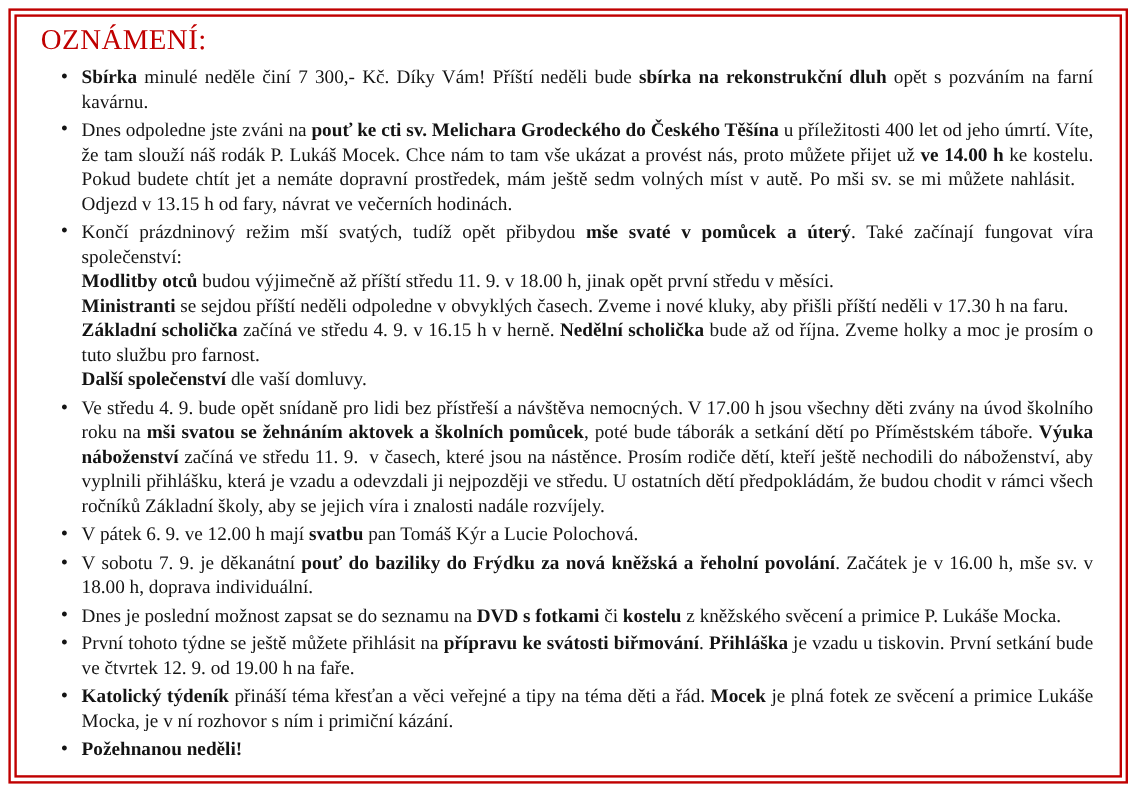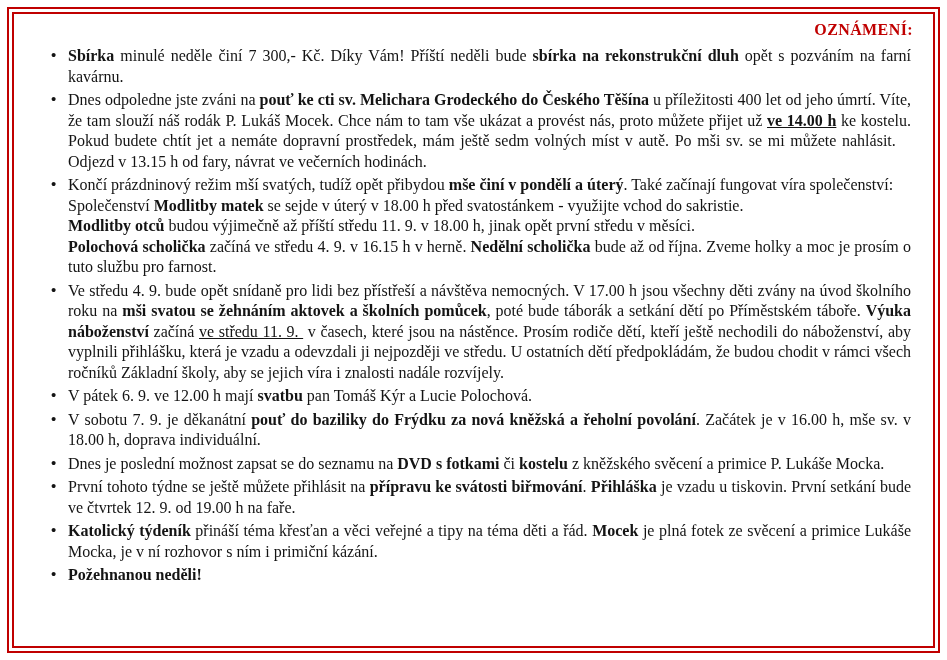--- a/index.html
+++ b/index.html
@@ -21,24 +21,24 @@
     border: 2px solid var(--border-red, #c00000);
   }
   .frame-inner {
     position: absolute;
     top: 3px; left: 3px; right: 3px; bottom: 3px;
     border: 2px solid var(--border-red, #c00000);
     padding: 5px 20px 0 20px;
     overflow: hidden;
   }
   .title {
-    text-align: right;
+    text-align: left;
     color: var(--accent-red, #c00000);
-    font-size: 16px;
-    font-weight: bold;
+    font-size: 24px;
+    font-weight: normal;
     letter-spacing: 0.4px;
     margin: 2px 0 7px 0;
   }
   .announcement-list {
     margin: 0;
     padding: 0 2px 0 34px;
     list-style: none;
   }
   .announcement-item {
     position: relative;
@@ -50,43 +50,44 @@
     position: absolute;
     left: -17px;
     top: -1px;
     font-weight: bold;
     font-size: 15px;
   }
   .para {
     text-align: justify;
   }
   .b { font-weight: bold; }
-  .u { text-decoration: underline; }
+  .u { }
 </style>
 </head>
 <body style="--accent-red: #c00000; --border-red: #c00000; color: rgb(20, 20, 20); background: rgb(255, 255, 255);">
 
 <div class="frame-outer">
   <div class="frame-inner">
     <div class="title">OZNÁMENÍ:</div>
     <ul class="announcement-list">
         <li class="announcement-item">
           <span class="bullet">•</span>
           <div class="para"><span class="b">Sbírka</span><span> minulé neděle činí 7 300,- Kč. Díky Vám! Příští neděli bude </span><span class="b">sbírka na rekonstrukční dluh</span><span> opět s pozváním na farní kavárnu.</span></div>
         </li>
         <li class="announcement-item">
           <span class="bullet">•</span>
           <div class="para"><span>Dnes odpoledne jste zváni na </span><span class="b">pouť ke cti sv. Melichara Grodeckého do Českého Těšína</span><span> u příležitosti 400 let od jeho úmrtí. Víte, že tam slouží náš rodák P. Lukáš Mocek. Chce nám to tam vše ukázat a provést nás, proto můžete přijet už </span><span class="b u">ve 14.00 h</span><span> ke kostelu. Pokud budete chtít jet a nemáte dopravní prostředek, mám ještě sedm volných míst v autě. Po mši sv. se mi můžete nahlásit.&nbsp;&nbsp;&nbsp; Odjezd v 13.15 h od fary, návrat ve večerních hodinách.</span></div>
         </li>
         <li class="announcement-item">
           <span class="bullet">•</span>
-          <div class="para"><span>Končí prázdninový režim mší svatých, tudíž opět přibydou </span><span class="b">mše činí v pondělí a úterý</span><span>. Také začínají fungovat víra společenství:</span></div>
-          <div class="para"><span>Společenství </span><span class="b">Modlitby matek</span><span> se sejde v úterý v 18.00 h před svatostánkem - využijte vchod do sakristie.</span></div>
+          <div class="para"><span>Končí prázdninový režim mší svatých, tudíž opět přibydou </span><span class="b">mše svaté v pomůcek a úterý</span><span>. Také začínají fungovat víra společenství:</span></div>
           <div class="para"><span class="b">Modlitby otců</span><span> budou výjimečně až příští středu 11. 9. v 18.00 h, jinak opět první středu v měsíci.</span></div>
-          <div class="para"><span class="b">Polochová scholička</span><span> začíná ve středu 4. 9. v 16.15 h v herně. </span><span class="b">Nedělní scholička</span><span> bude až od října. Zveme holky a moc je prosím o tuto službu pro farnost.</span></div>
+          <div class="para"><span class="b">Ministranti</span><span> se sejdou příští neděli odpoledne v obvyklých časech. Zveme i nové kluky, aby přišli příští neděli v 17.30 h na faru.</span></div>
+          <div class="para"><span class="b">Základní scholička</span><span> začíná ve středu 4. 9. v 16.15 h v herně. </span><span class="b">Nedělní scholička</span><span> bude až od října. Zveme holky a moc je prosím o tuto službu pro farnost.</span></div>
+          <div class="para"><span class="b">Další společenství</span><span> dle vaší domluvy.</span></div>
         </li>
         <li class="announcement-item">
           <span class="bullet">•</span>
           <div class="para"><span>Ve středu 4. 9. bude opět snídaně pro lidi bez přístřeší a návštěva nemocných. V 17.00 h jsou všechny děti zvány na úvod školního roku na </span><span class="b">mši svatou se žehnáním aktovek a školních pomůcek</span><span>, poté bude táborák a setkání dětí po Příměstském táboře. </span><span class="b">Výuka náboženství</span><span> začíná </span><span class="u">ve středu 11. 9.&nbsp;</span><span>&nbsp;v časech, které jsou na nástěnce. Prosím rodiče dětí, kteří ještě nechodili do náboženství, aby vyplnili přihlášku, která je vzadu a odevzdali ji nejpozději ve středu. U ostatních dětí předpokládám, že budou chodit v rámci všech ročníků Základní školy, aby se jejich víra i znalosti nadále rozvíjely.</span></div>
         </li>
         <li class="announcement-item">
           <span class="bullet">•</span>
           <div class="para"><span>V pátek 6. 9. ve 12.00 h mají </span><span class="b">svatbu</span><span> pan Tomáš Kýr a Lucie Polochová.</span></div>
         </li>
         <li class="announcement-item">

